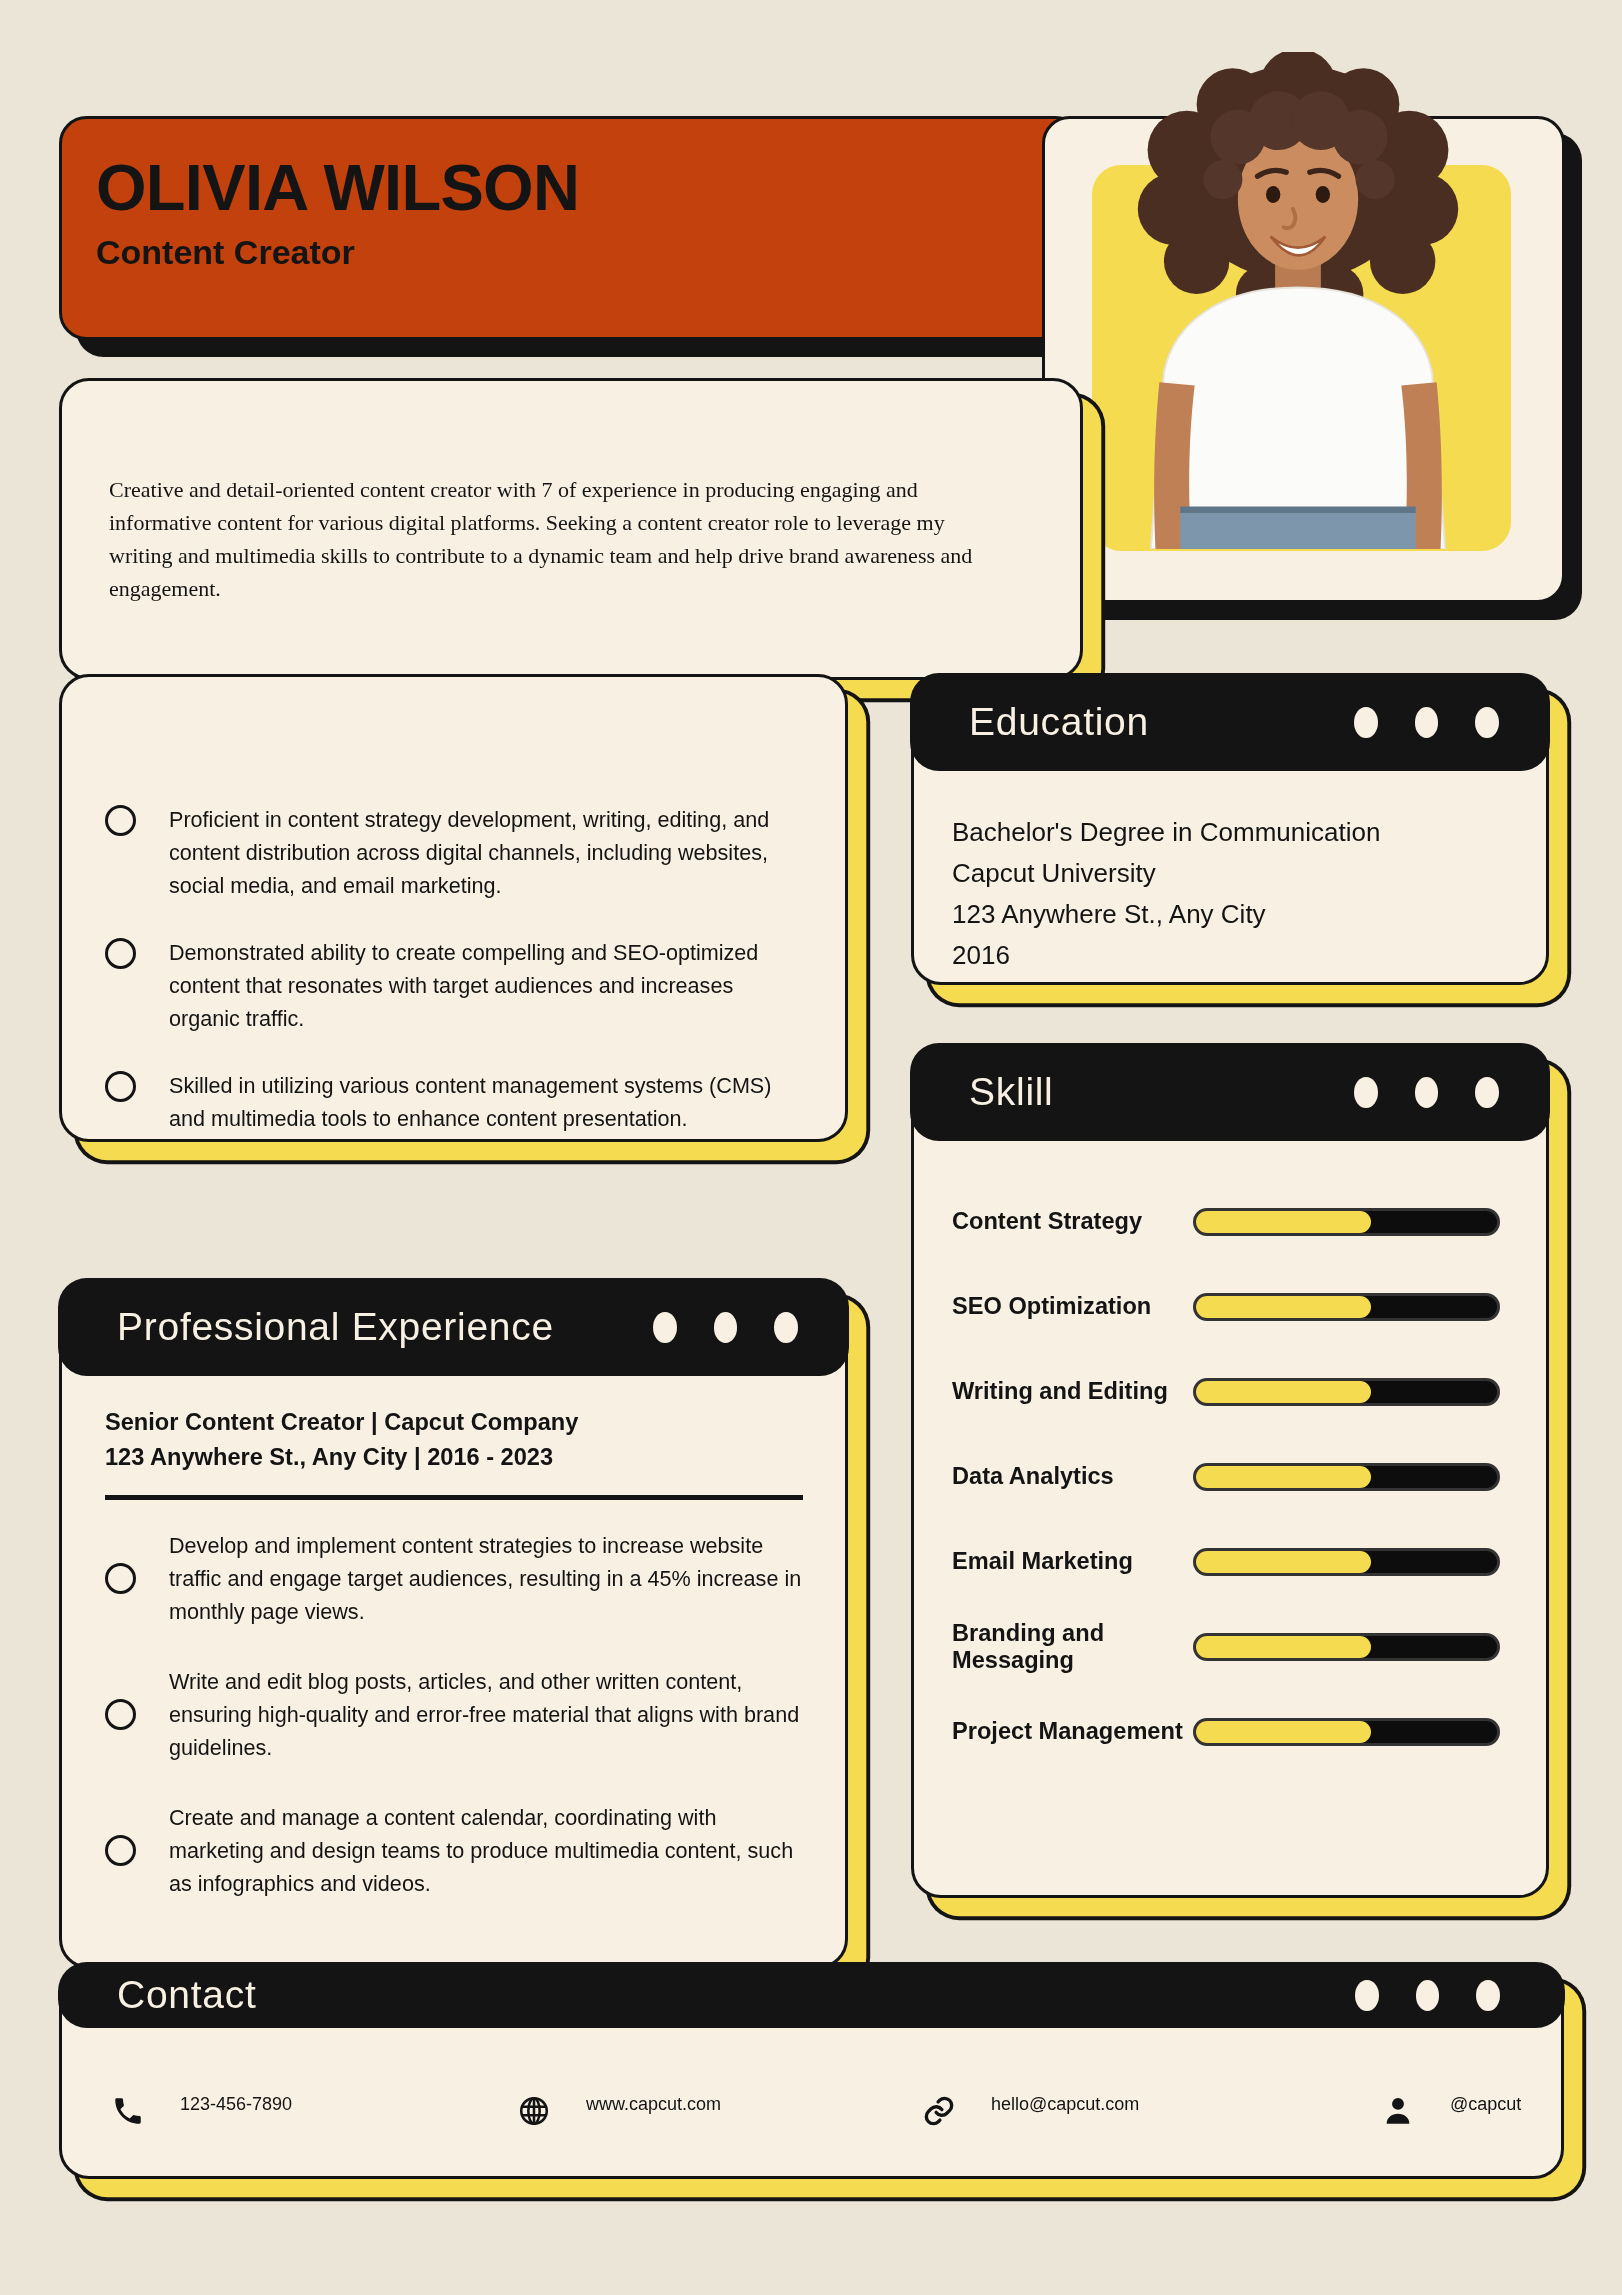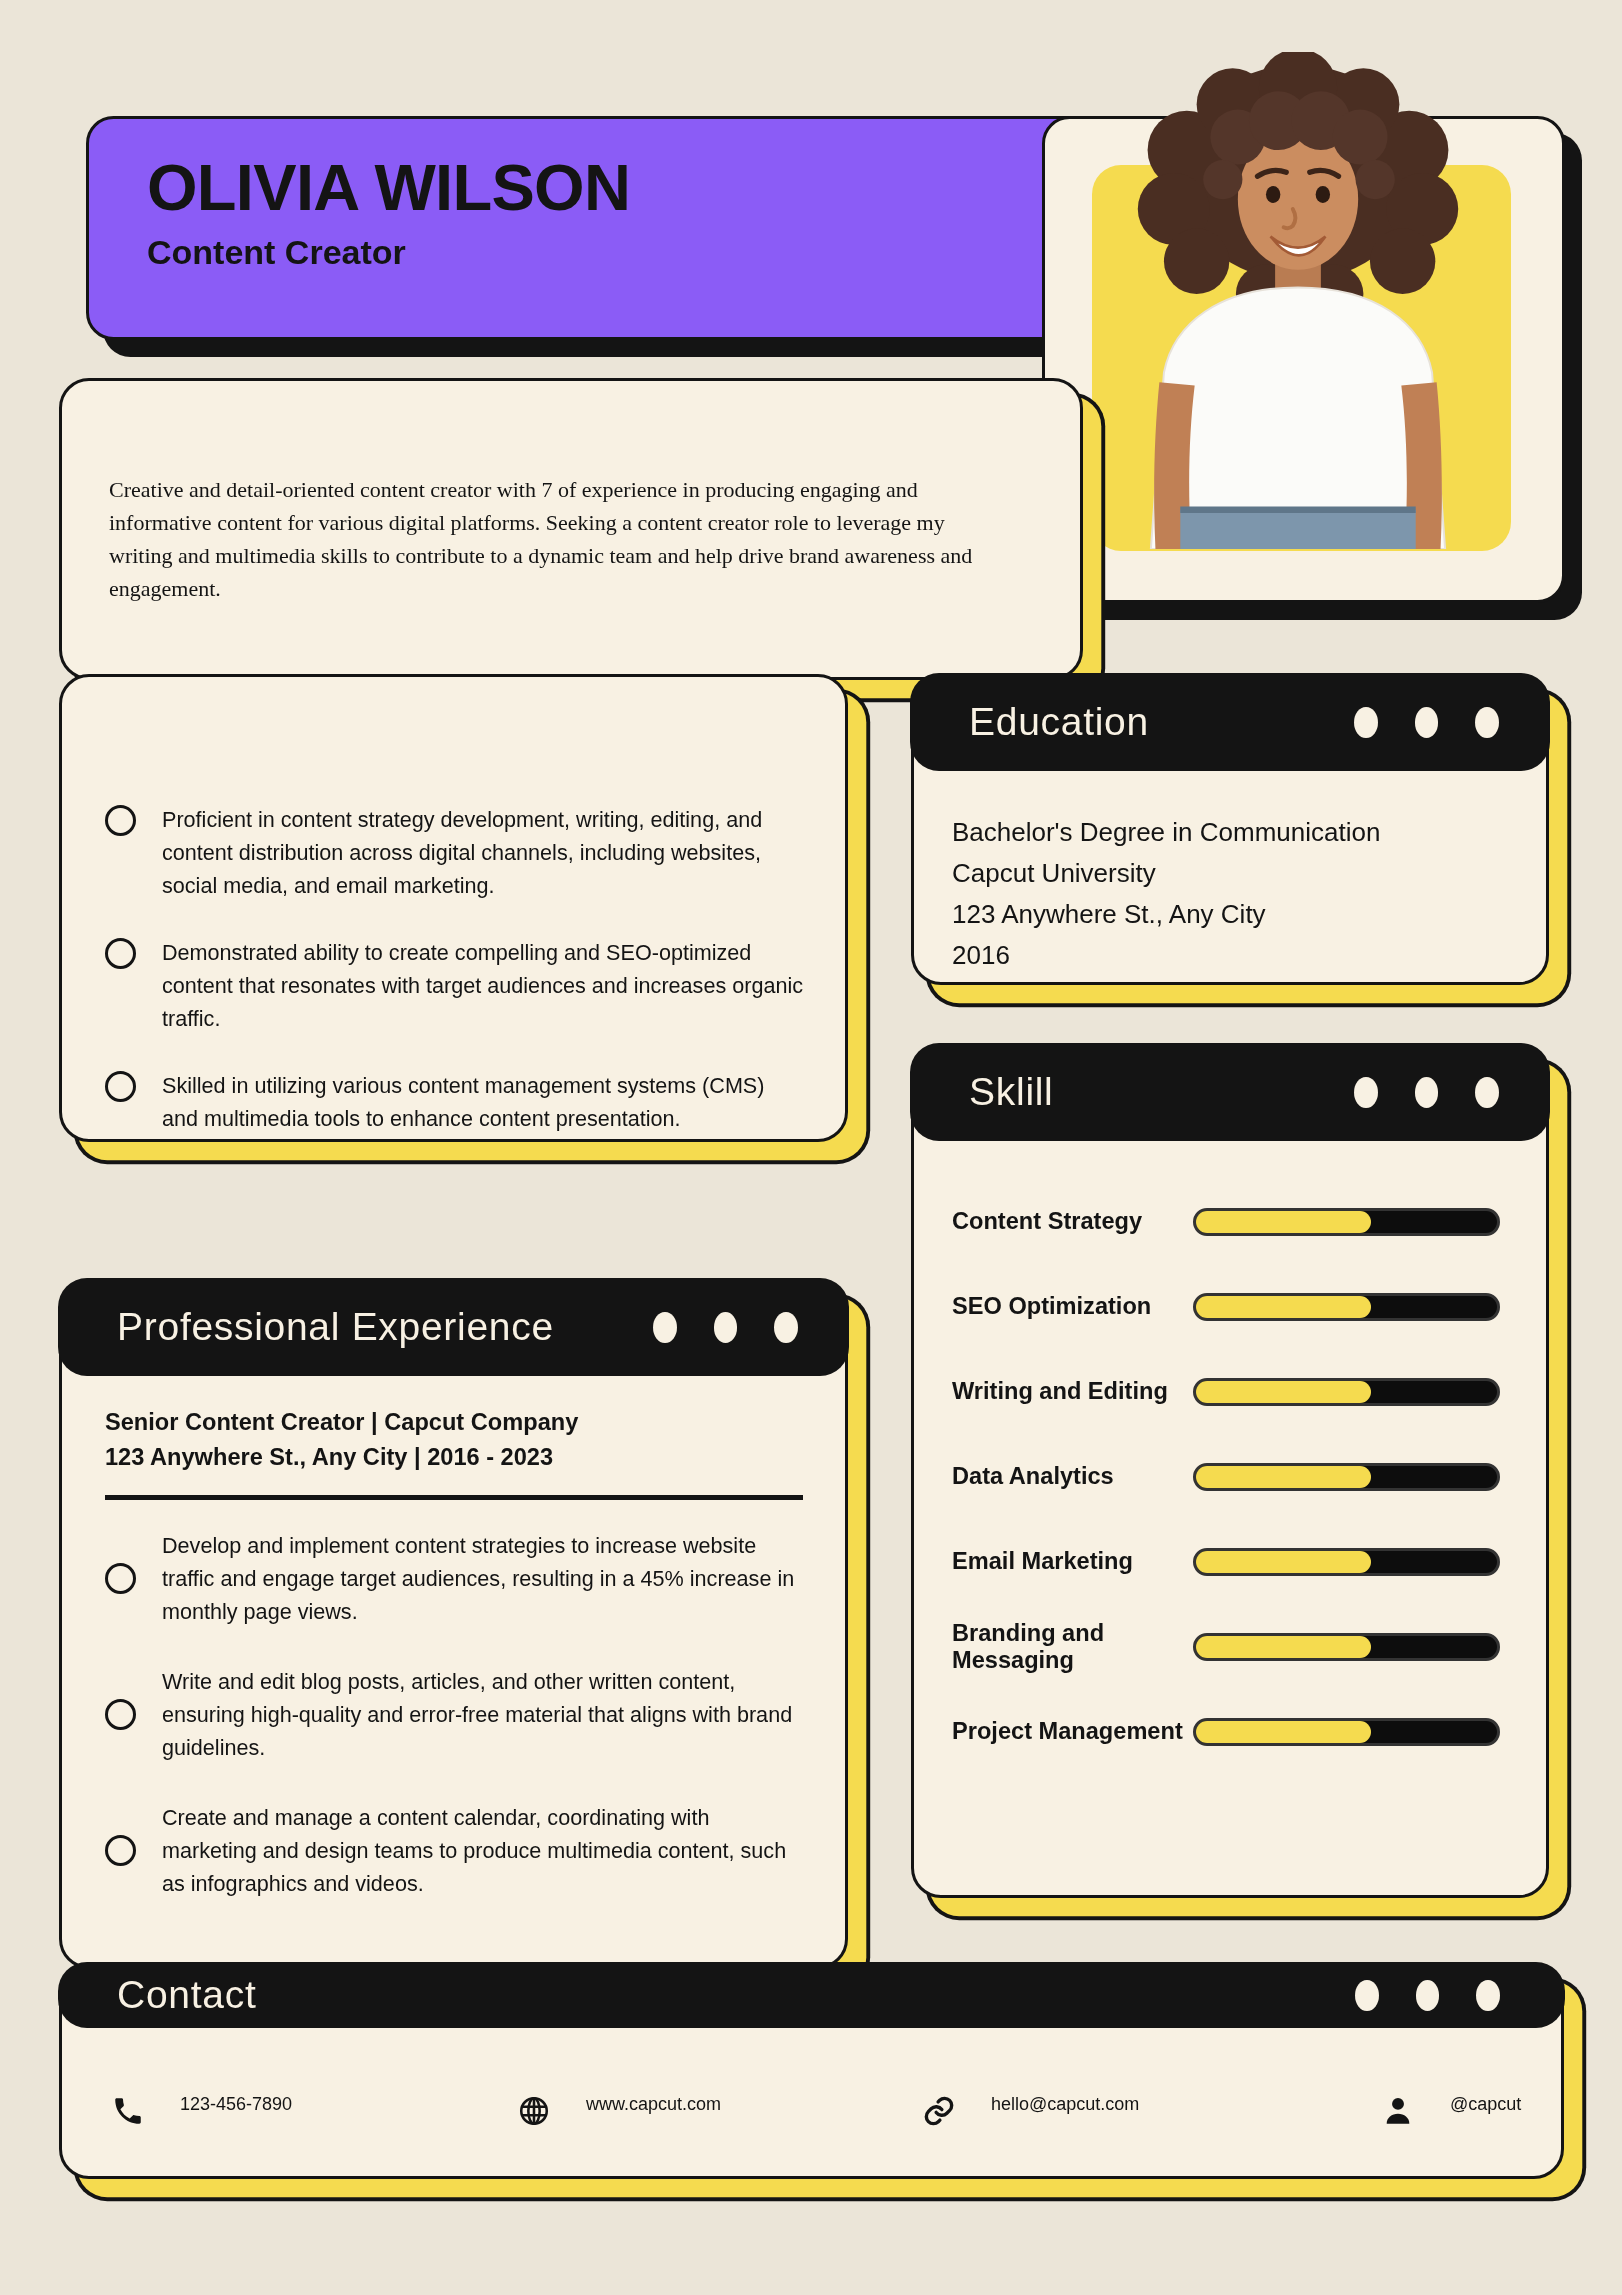--- a/index.html
+++ b/index.html
@@ -3,23 +3,23 @@
 <meta charset="utf-8">
 <style>
   html,body{margin:0;padding:0;}
   #page{
     position:relative;width:1623px;height:2295px;overflow:hidden;
     background:#EBE5D8;font-family:"Liberation Sans",sans-serif;color:#141414;
   }
   .abs{position:absolute;}
   
   .header-card{
-    left:59px;top:116px;width:1024px;height:224px;background:#8b5cf6;
+    left:59px;top:116px;width:1024px;height:224px;background:#c2410c;
     border:3.9px solid #141414;border-radius:27.5px;box-shadow:17px 17px 0 #141414;
-    box-sizing:border-box;padding:33px 0 0 58px;margin-left:27px;
+    box-sizing:border-box;padding:33px 0 0 34px;
   }
   .person-name{font-size:65px;font-weight:bold;letter-spacing:-0.7px;line-height:1.1;}
   .person-title{font-size:34px;font-weight:bold;margin-top:9.2px;}
   
   .photo-card{
     left:1042px;top:116px;width:523px;height:487px;background:#F8F1E3;
     border:3.9px solid #141414;border-radius:27.5px;box-shadow:17px 17px 0 #141414;
     box-sizing:border-box;
   }
   .photo-yellow{position:absolute;left:47px;top:46px;width:419px;height:386px;
@@ -42,21 +42,21 @@
     position:absolute;top:-3.9px;left:-3.9px;right:-3.9px;height:98px;background:#141414;
     border-radius:29px;display:flex;align-items:center;justify-content:space-between;
     padding:0 51px 0 59px;box-sizing:border-box;color:#F8F1E3;
   }
   .section-title{font-size:39px;font-weight:500;letter-spacing:0.7px;}
   .dots{display:flex;gap:37px;}
   .dot{width:23.6px;height:31px;border-radius:50%;background:#F8F1E3;}
   .card-body{margin-top:98px;}
   
   .blist{list-style:none;margin:0;padding:0;}
-  .blist li{display:flex;gap:26px;}
+  .blist li{display:flex;gap:33px;}
   .bullet-circle{width:25px;height:25px;border:3.9px solid #141414;border-radius:50%;
     flex:none;background:transparent;}
   .btext{font-size:21.6px;line-height:33px;}
   
   #summary-card{left:59px;top:674px;width:789px;height:468px;}
   #summary-card .card-body{padding:27.5px 39px 0 43px;}
   #summary-card li{margin-bottom:34px;align-items:flex-start;}
   #summary-card .bullet-circle{margin-top:2.6px;}
   
   #experience-card{left:59px;top:1279px;width:789px;height:690px;}

